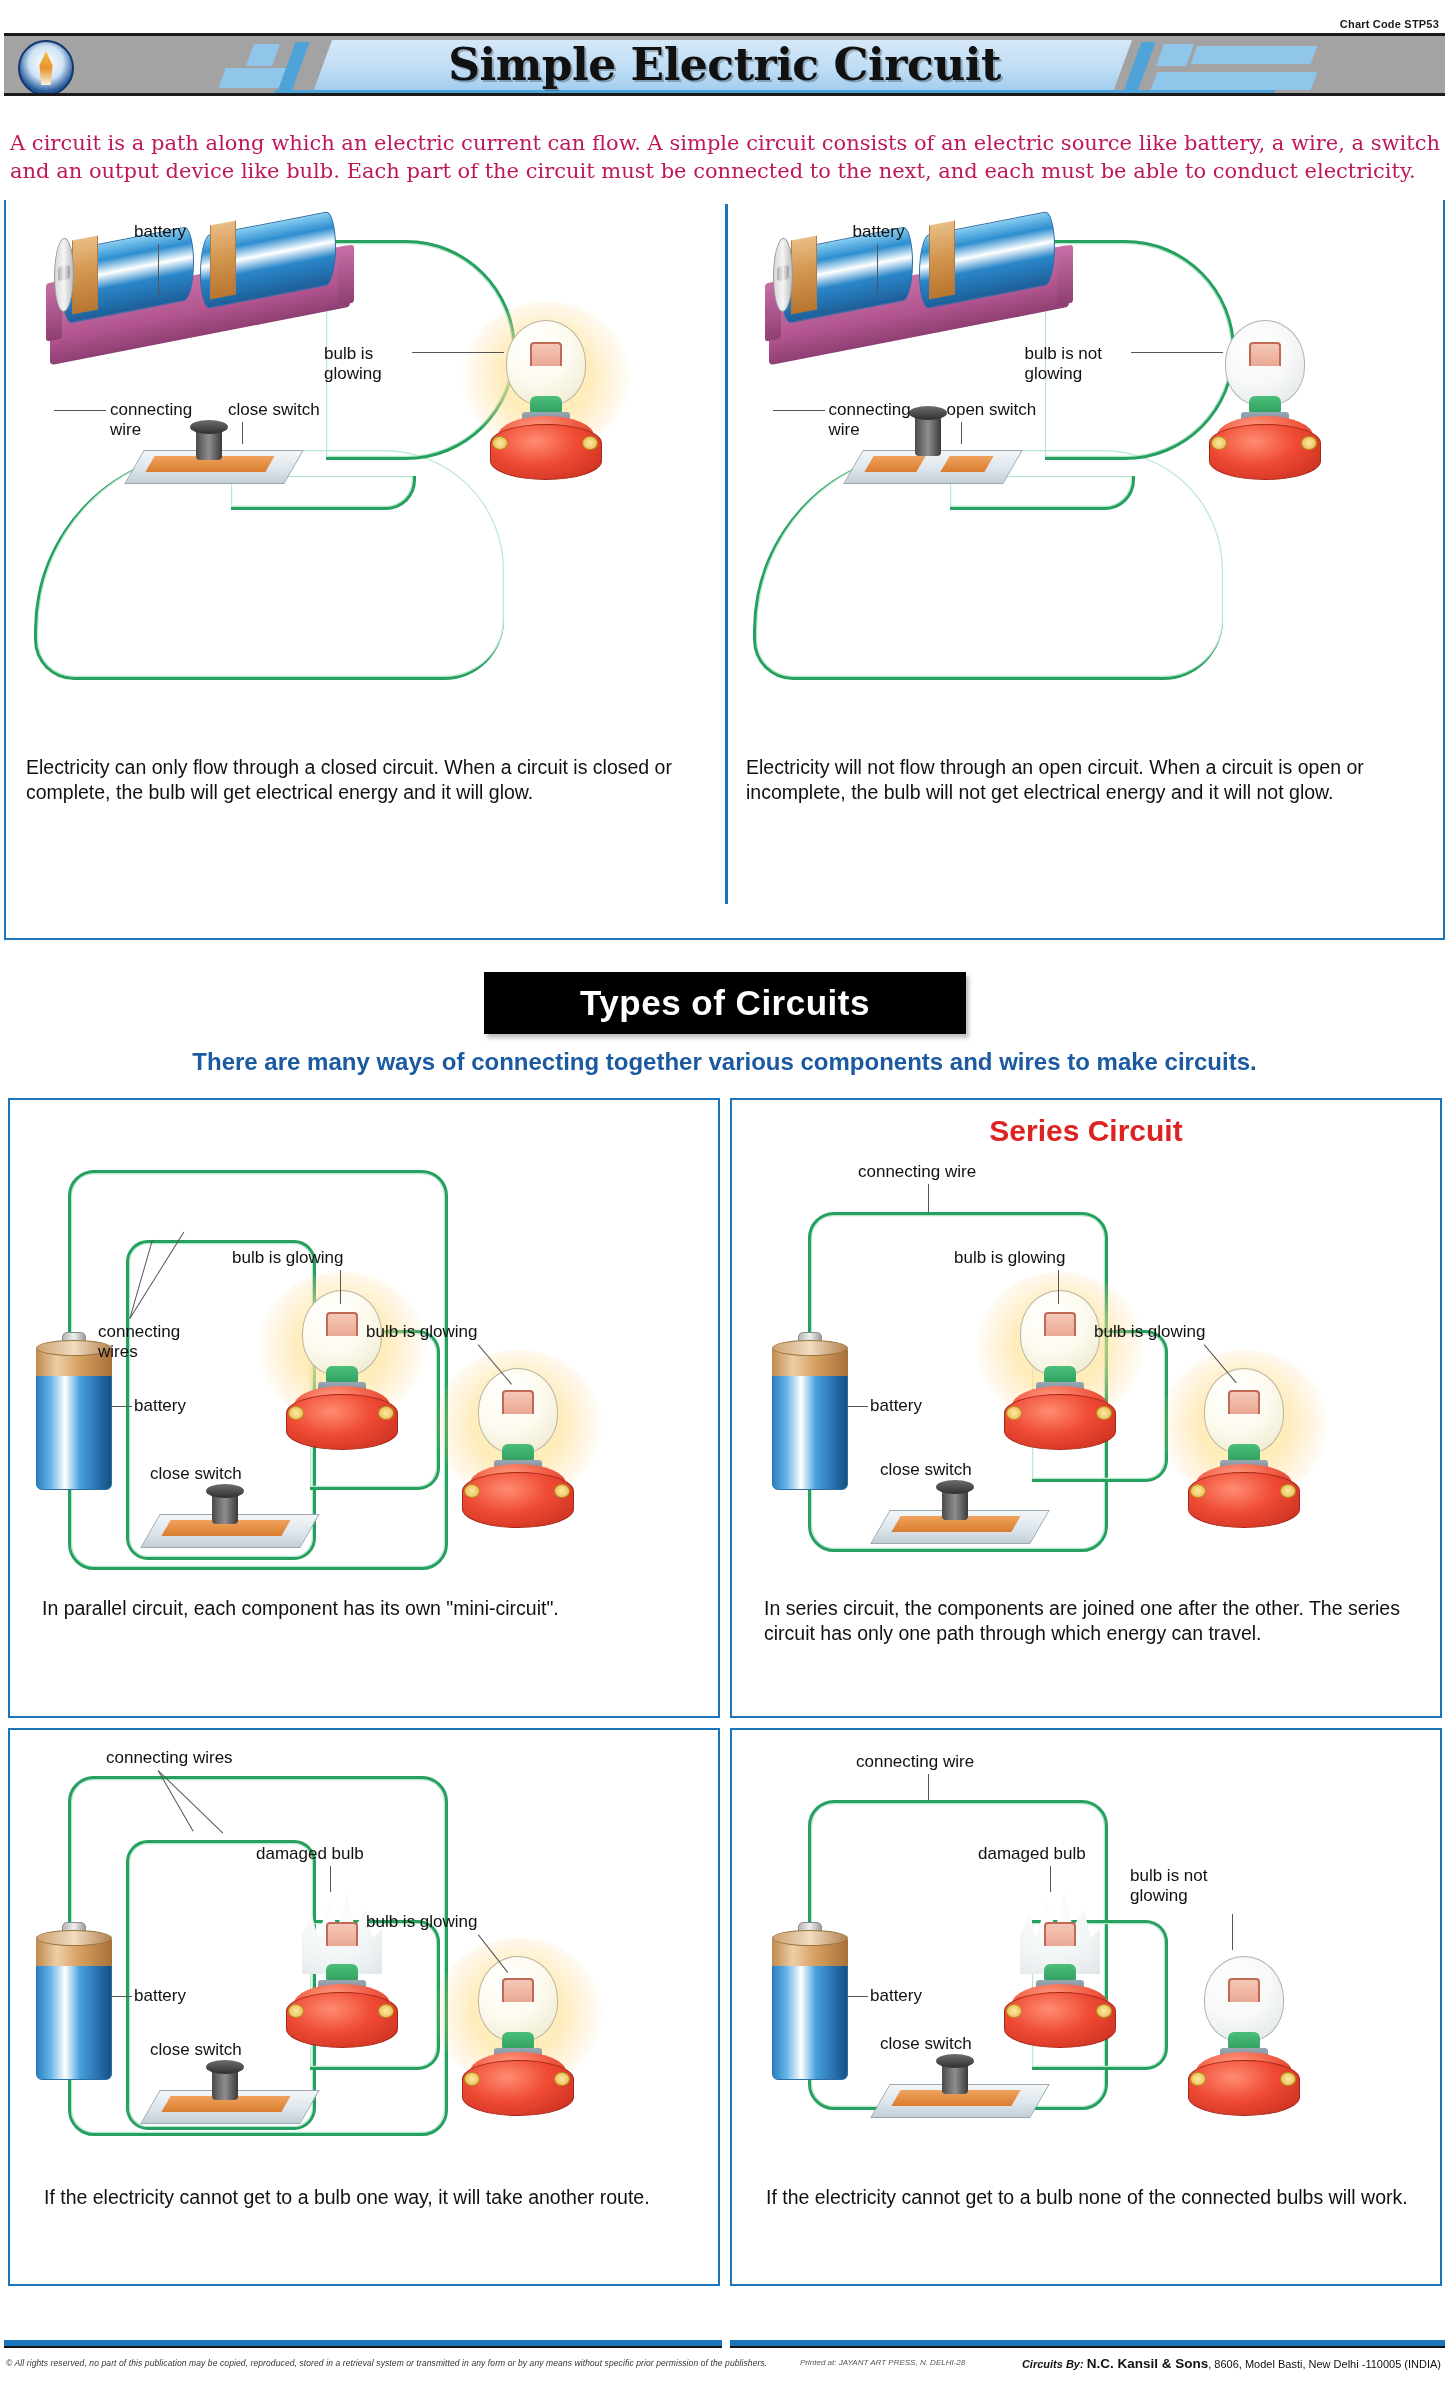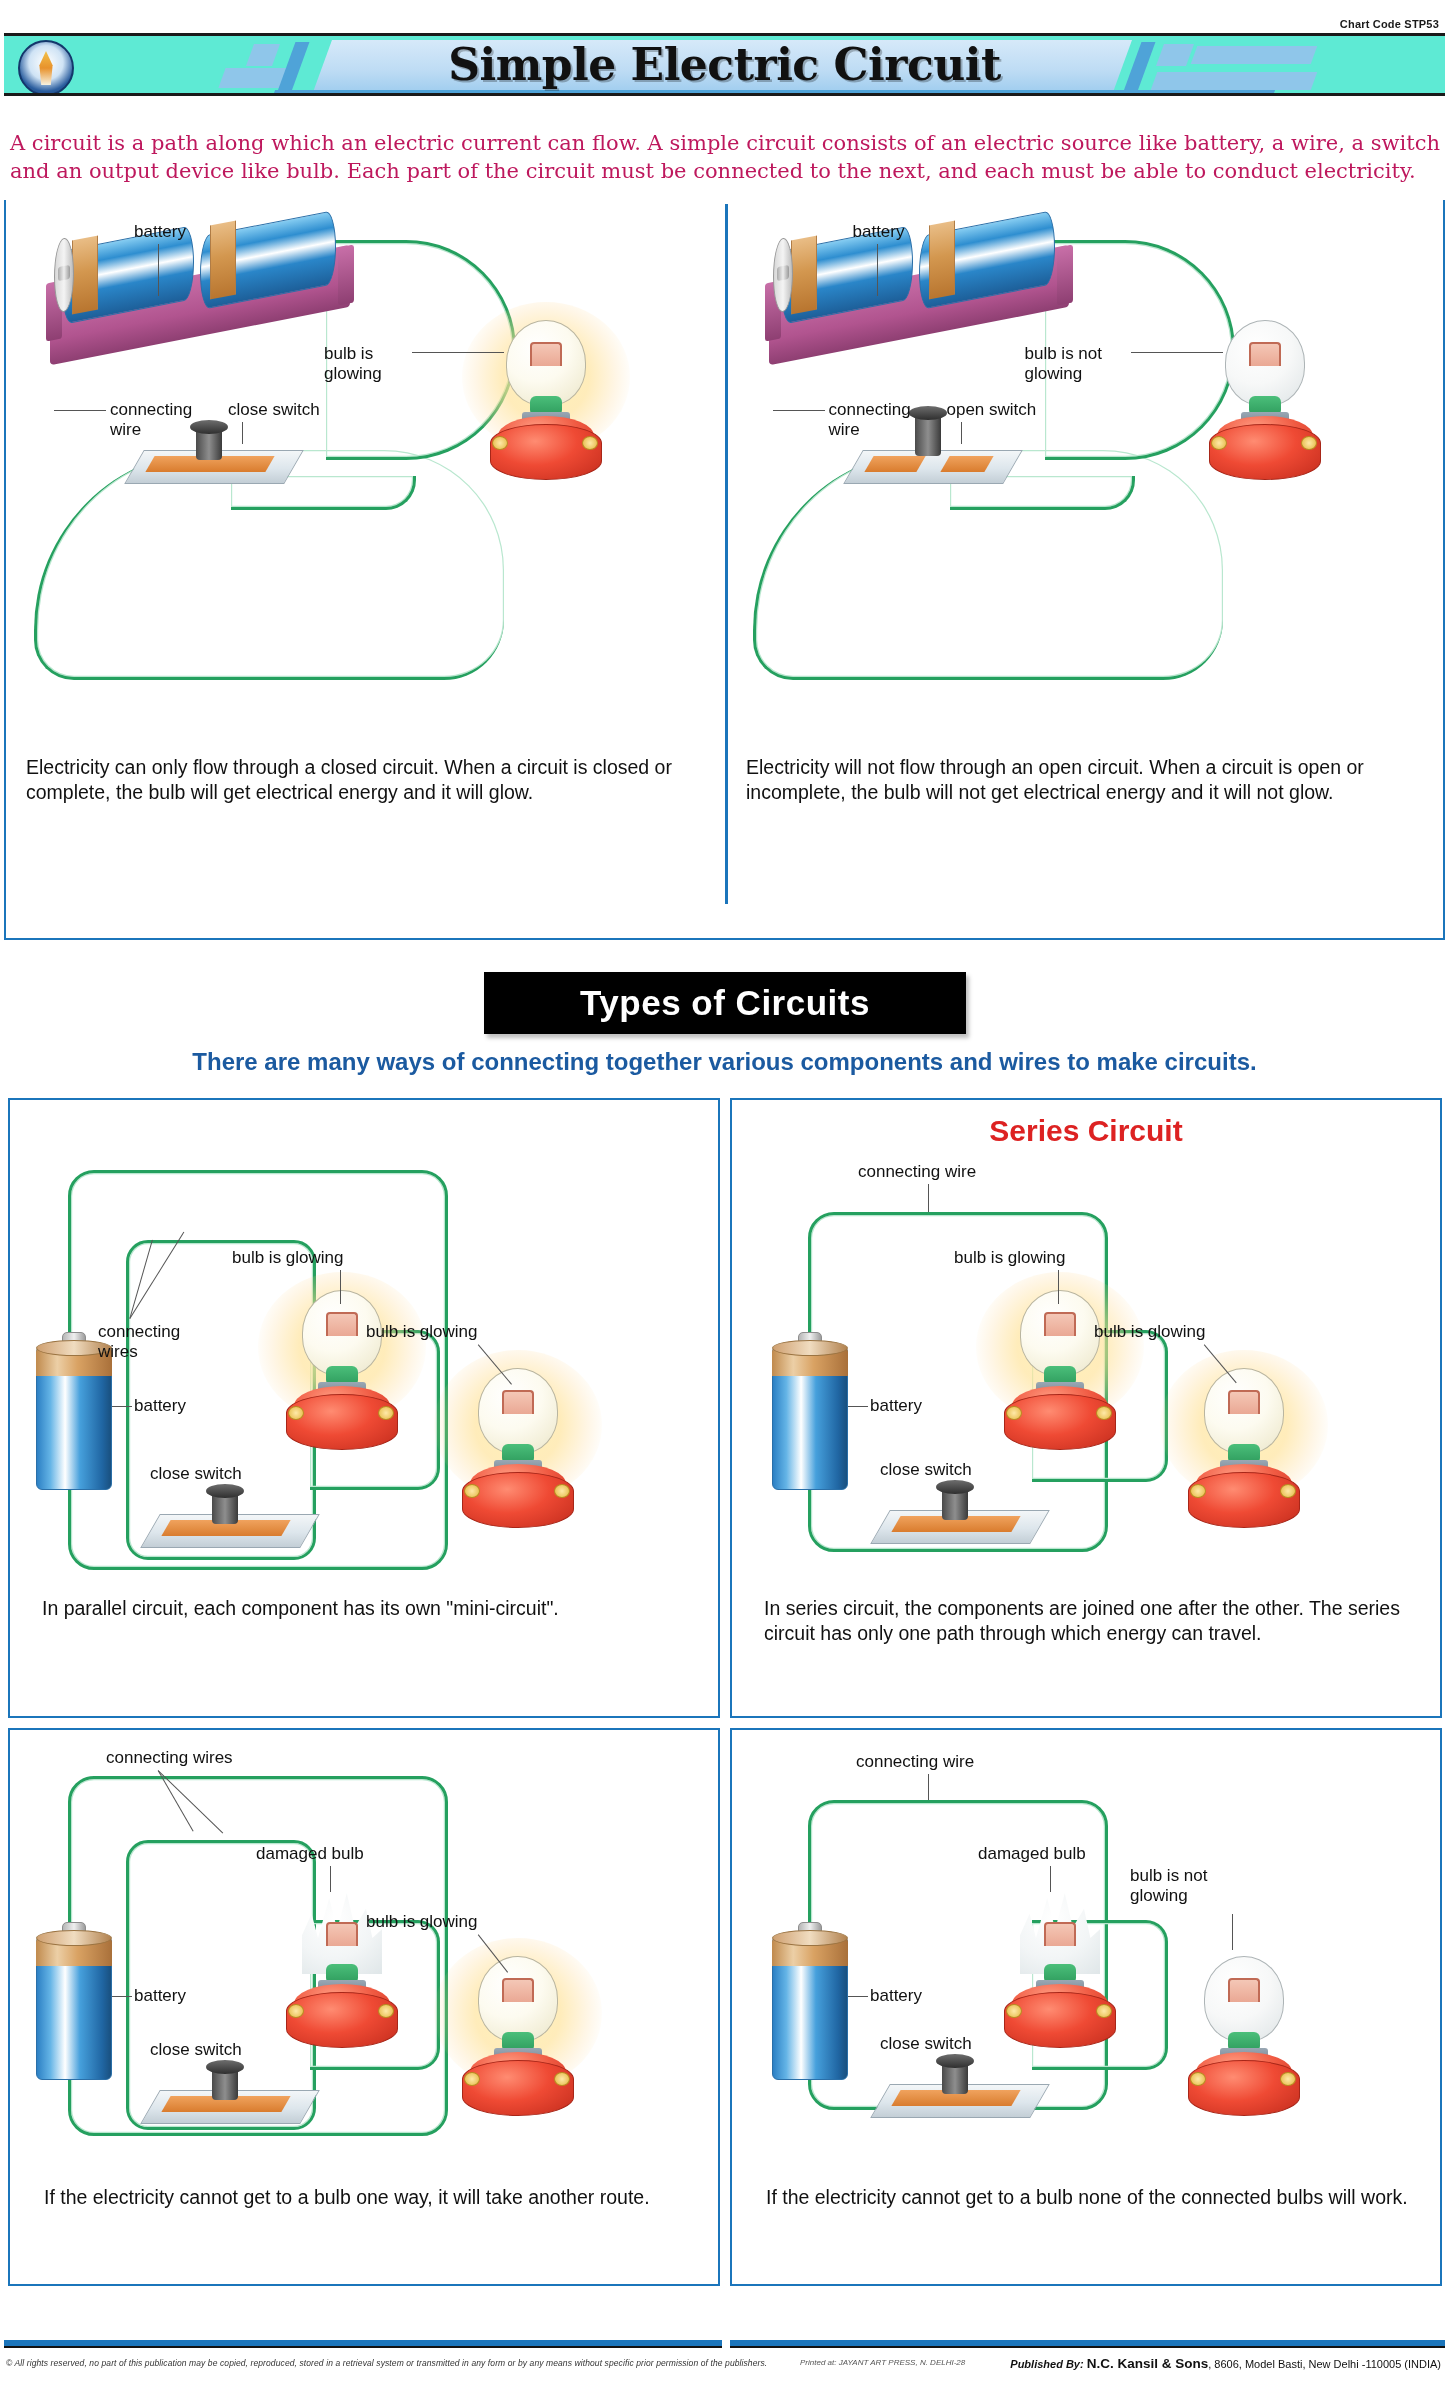--- a/index.html
+++ b/index.html
@@ -22,21 +22,21 @@
     font-size: 11px; font-weight: 700; color: #1a1a1a;
     letter-spacing: .2px;
   }
 
   
   .header {
     position: absolute; top: 33px; left: 4px;
     width: 1441px; height: 63px;
     border-top: 3px solid #1a1a1a;
     border-bottom: 3px solid #1a1a1a;
-    background: #5eead4;
+    background: #a3a3a3;
     overflow: hidden;
   }
   .logo {
     position: absolute; left: 14px; top: 4px;
     width: 56px; height: 56px;
     border-radius: 50%;
     background: radial-gradient(circle at 50% 40%, #ffffff 0%, #cfe3f5 42%, #2a5d9e 70%, #14376b 100%);
     border: 2px solid #14376b;
     display: flex; align-items: center; justify-content: center;
   }
@@ -760,18 +760,18 @@
         <div class="circ-caption cap-b">If the electricity cannot get to a bulb none of the connected bulbs will work.</div>
       </div>
     </div>
   </div>
 
   <div class="footer-rule"></div>
   <div class="footer">
     <div class="footer-left">© All rights reserved, no part of this publication may be copied, reproduced, stored in a retrieval system or transmitted in any form or by any means without specific prior permission of the publishers.</div>
     <div class="footer-mid">Printed at: JAYANT ART PRESS, N. DELHI-28</div>
     <div class="footer-right">
-      <span class="pub-label">Published By:</span>
+      <span class="pub-label">Circuits By:</span>
       <span class="pub-name">N.C. Kansil &amp; Sons</span><span class="pub-addr">, 8606, Model Basti, New Delhi -110005 (INDIA)</span>
     </div>
   </div>
 
 </div>
 
 </body></html>

